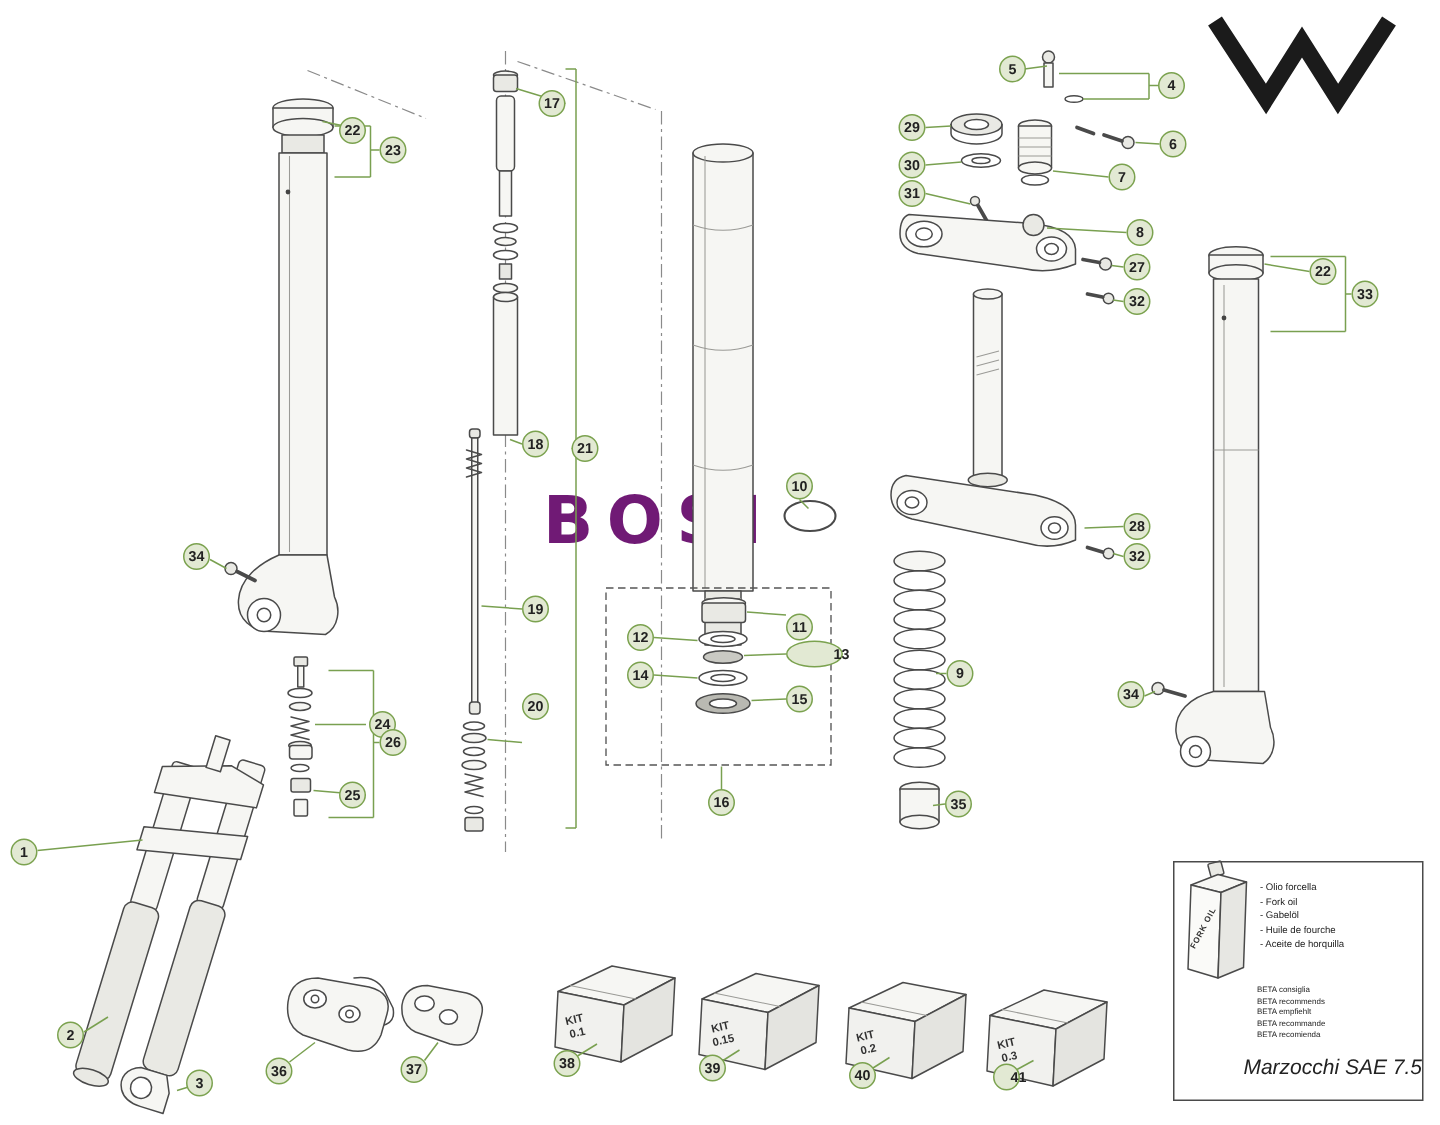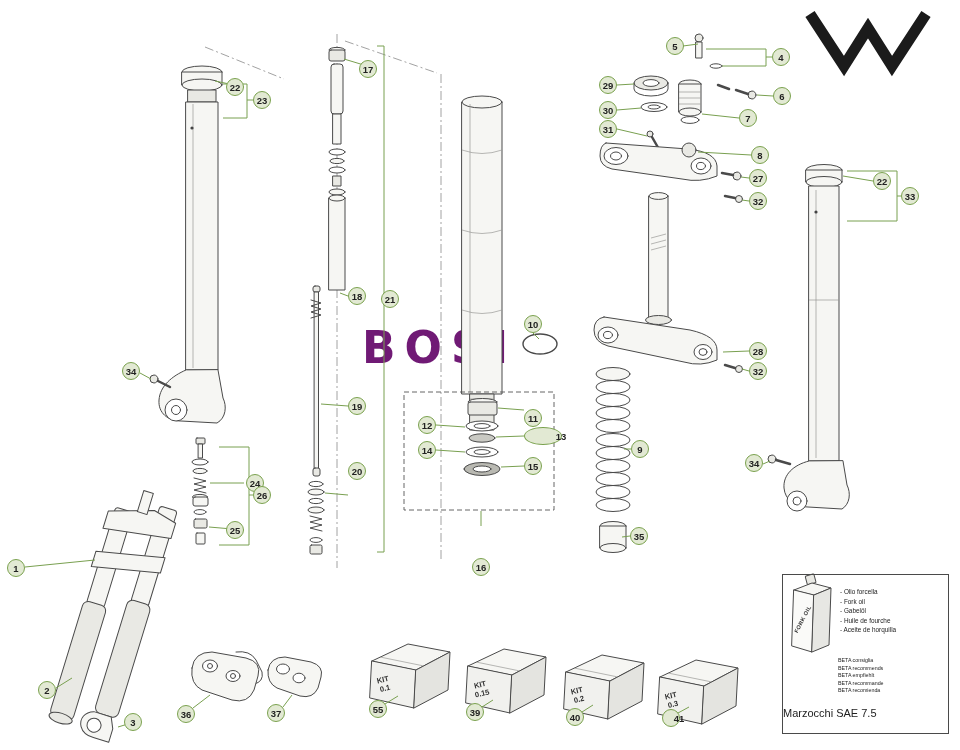--- a/index.html
+++ b/index.html
@@ -39,21 +39,21 @@
     position:absolute; z-index:2; font-size:7.5px; font-weight:bold; color:#333;
     text-align:center; line-height:1.15; transform:rotate(-13deg);
   }
 
   .oil-box {
     position:absolute; left:782px; top:574px; width:167px; height:160px;
     border:1.2px solid #4a4a4a; z-index:2;
   }
   .oil-lines { position:absolute; left:57px; top:12px; font-size:6.4px; line-height:1.5; color:#222; white-space:nowrap; }
   .beta-lines { position:absolute; left:55px; top:82px; font-size:5.3px; line-height:1.42; color:#222; white-space:nowrap; }
-  .oil-spec { position:absolute; left:0; right:0; bottom:14px; text-align:left; font-size:11px; color:#222; }
+  .oil-spec { position:absolute; left:0; right:0; bottom:14px; text-align:right; font-size:14px; color:#222;font-style:italic; }
   .bottle-label { position:absolute; left:10px; top:56px; z-index:3; font-size:5.5px; font-weight:bold; color:#333; letter-spacing:0.5px; transform:rotate(-62deg); transform-origin:0 0; white-space:nowrap; }
 </style>
 </head>
 <body>
 
 <div class="stage">
 
   <div class="watermark">BOSI</div>
 
   <svg class="art" width="960" height="750" viewBox="0 0 960 750">
@@ -345,21 +345,21 @@
       <div class="callout" style="left: 773px; top: 87px;">6</div>
       <div class="callout" style="left: 739px; top: 109px;">7</div>
       <div class="callout" style="left: 751px; top: 146px;">8</div>
       <div class="callout" style="left: 631px; top: 440px;">9</div>
       <div class="callout" style="left: 524px; top: 315px;">10</div>
       <div class="callout" style="left: 524px; top: 409px;">11</div>
       <div class="callout" style="left: 418px; top: 416px;">12</div>
       <div class="callout" style="left: 524px; top: 427px; padding-left: 36px;">13</div>
       <div class="callout" style="left: 418px; top: 441px;">14</div>
       <div class="callout" style="left: 524px; top: 457px;">15</div>
-      <div class="callout" style="left: 472px; top: 526px; margin-top: 32px;">16</div>
+      <div class="callout" style="left: 472px; top: 526px;">16</div>
       <div class="callout" style="left: 359px; top: 60px;">17</div>
       <div class="callout" style="left: 348px; top: 287px;">18</div>
       <div class="callout" style="left: 348px; top: 397px;">19</div>
       <div class="callout" style="left: 348px; top: 462px;">20</div>
       <div class="callout" style="left: 381px; top: 290px;">21</div>
       <div class="callout" style="left: 226px; top: 78px;">22</div>
       <div class="callout" style="left: 873px; top: 172px;">22</div>
       <div class="callout" style="left: 253px; top: 91px;">23</div>
       <div class="callout" style="left: 226px; top: 474px; margin-left: 20px;">24</div>
       <div class="callout" style="left: 226px; top: 521px;">25</div>
@@ -370,21 +370,21 @@
       <div class="callout" style="left: 599px; top: 101px;">30</div>
       <div class="callout" style="left: 599px; top: 120px;">31</div>
       <div class="callout" style="left: 749px; top: 192px;">32</div>
       <div class="callout" style="left: 749px; top: 362px;">32</div>
       <div class="callout" style="left: 901px; top: 187px;">33</div>
       <div class="callout" style="left: 122px; top: 362px;">34</div>
       <div class="callout" style="left: 745px; top: 454px;">34</div>
       <div class="callout" style="left: 630px; top: 527px;">35</div>
       <div class="callout" style="left: 177px; top: 705px;">36</div>
       <div class="callout" style="left: 267px; top: 704px;">37</div>
-      <div class="callout" style="left: 369px; top: 700px;">55</div>
+      <div class="callout" style="left: 369px; top: 700px;">38</div>
       <div class="callout" style="left: 466px; top: 703px;">39</div>
       <div class="callout" style="left: 566px; top: 708px;">40</div>
       <div class="callout" style="left: 662px; top: 709px; padding-left: 16px;">41</div>
     </div>
   <div id="kit-layer">
       <div class="kit-label" style="left: 378px; top: 676px;">
         <div>KIT</div>
         <div>0.1</div>
       </div>
       <div class="kit-label" style="left: 474px; top: 681px;">

